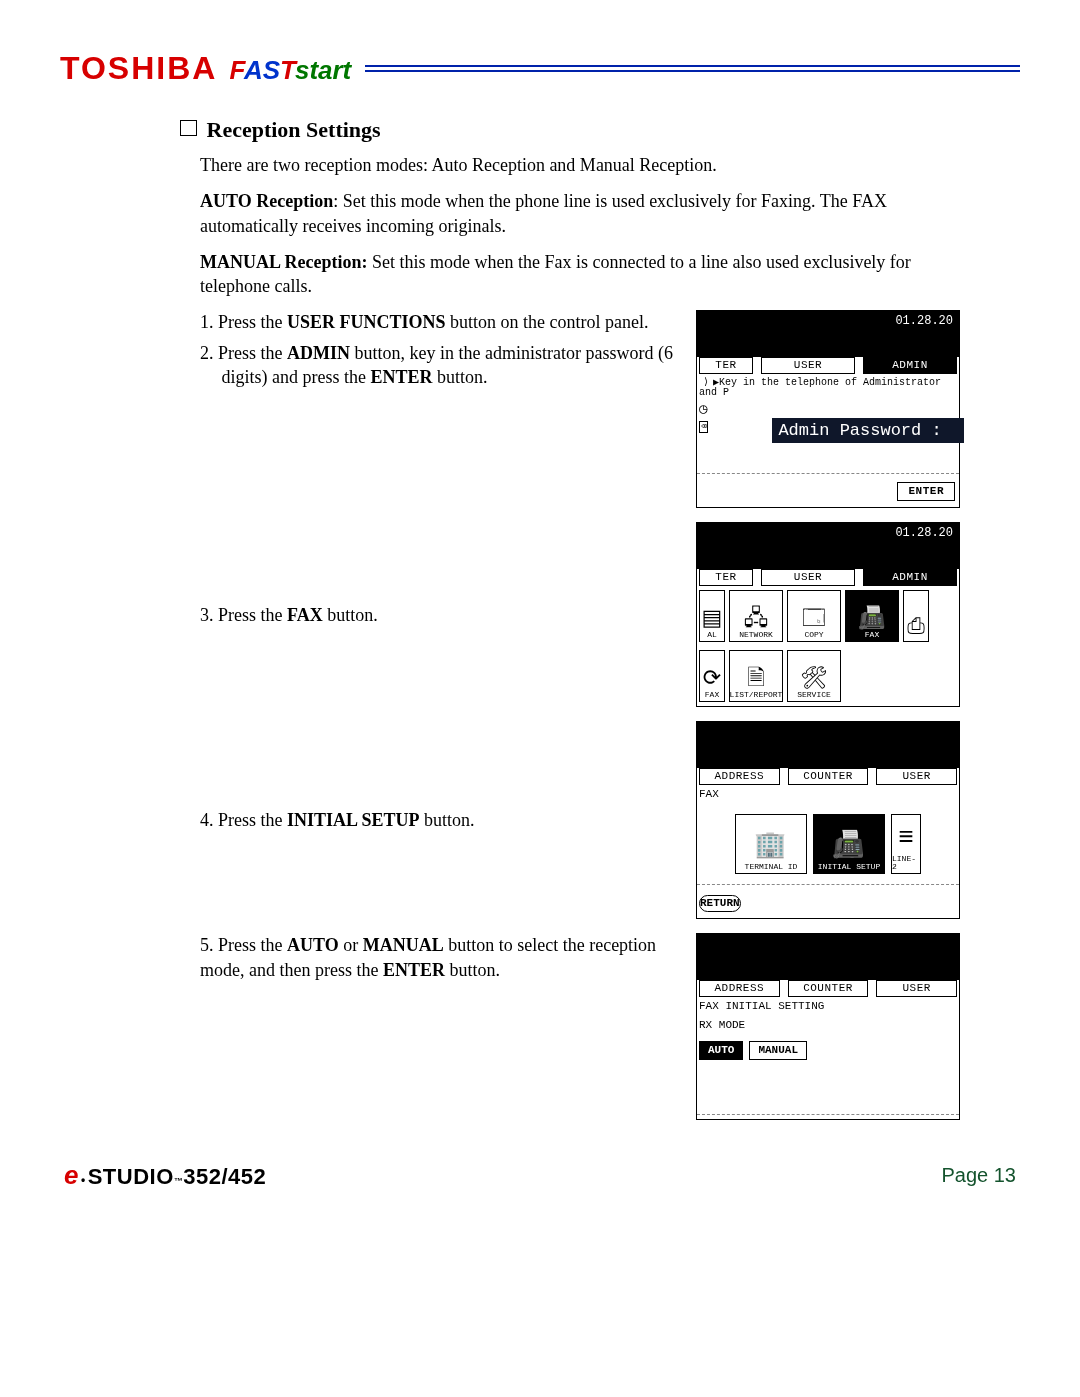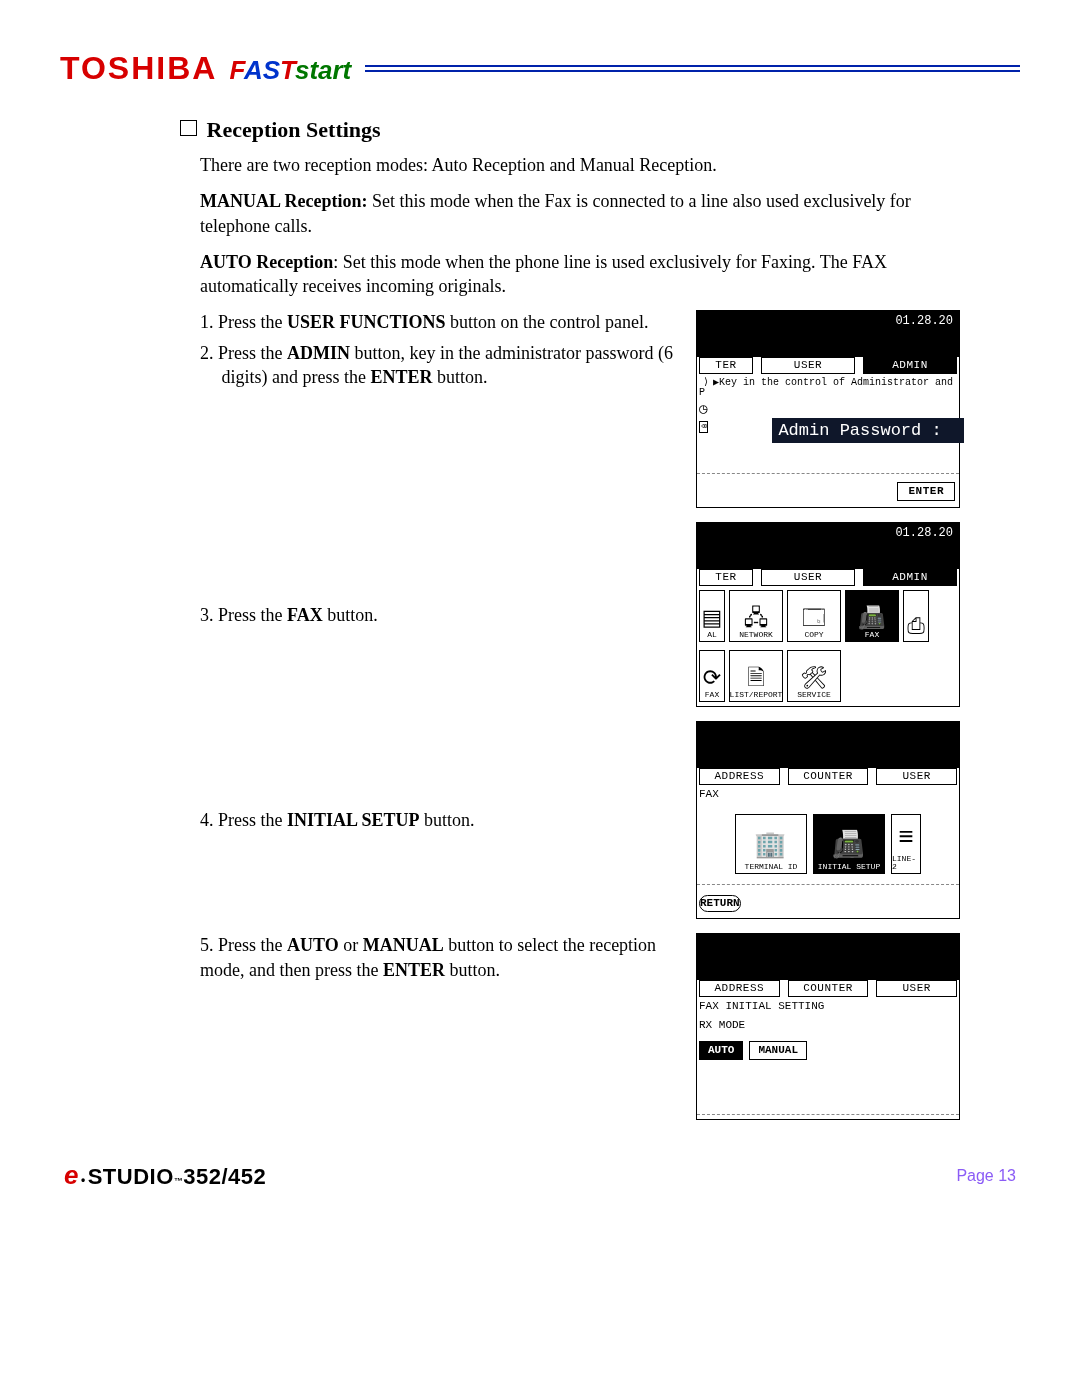--- a/index.html
+++ b/index.html
@@ -88,21 +88,21 @@
 
   .footer {
     display:flex; align-items:center; justify-content:space-between;
     margin-top:40px;
     padding: 0 4px;
   }
   .estudio { font-family: Arial, sans-serif; font-weight:bold; font-size:22px; letter-spacing:0.5px; display:flex; align-items:baseline;}
   .estudio .e-red { color:#d70000; font-weight:900; font-size:26px; font-style:italic;}
   .estudio .dot { font-size:12px; vertical-align: middle; margin:0 2px;}
   .estudio .tm { font-size:9px; vertical-align: super;}
-  .page-num { color:#8b5cf6; font-family: Arial, sans-serif; font-size:16px;}
+  .page-num { color:#14532d; font-family: Arial, sans-serif; font-size:20px;}
   .return-btn { border:1.5px solid #000; border-radius:10px; padding:2px 0; font-size:11px; font-weight:bold; display:inline-block; margin:6px 2px;}
   .left-sym { display:inline-block; width:14px; text-align:center;}
   .step-text-wrap { display:flex; flex-direction:column; gap:6px; flex:1;}
 </style>
 </head>
 <body>
 
 <div class="page">
 
   <div class="header-line">
@@ -118,24 +118,24 @@
       </div>
   </div>
 
 
   <div class="h2">
     <span class="sq"></span><span>Reception Settings</span>
   </div>
 
   <p class="body-text">There are two reception modes: Auto Reception and Manual Reception.</p>
   <p class="body-text">
-    <strong>MANUAL Reception:</strong><span> Set this mode when the Fax is connected to a line also used exclusively for telephone calls.</span>
+    <strong>AUTO Reception</strong><span>: Set this mode when the phone line is used exclusively for Faxing. The FAX automatically receives incoming originals.</span>
   </p>
   <p class="body-text">
-    <strong>AUTO Reception</strong><span>: Set this mode when the phone line is used exclusively for Faxing. The FAX automatically receives incoming originals.</span>
+    <strong>MANUAL Reception:</strong><span> Set this mode when the Fax is connected to a line also used exclusively for telephone calls.</span>
   </p>
 
   <div class="step-row">
     <div class="step-text-wrap">
       <div class="step-text">
         <ol class="step-list">
           <li><span>1. Press the </span><strong>USER FUNCTIONS</strong><span> button on the control panel.</span></li>
           <li><span>2. Press the </span><strong>ADMIN</strong><span> button, key in the administrator password (6 digits) and press the </span><strong>ENTER</strong><span> button.</span></li>
         </ol>
       </div>
@@ -143,21 +143,21 @@
     <div class="screen">
       <div class="screen-top">
           <span class="screen-date">01.28.20</span>
         </div>
       <div class="tabrow">
         <div class="tab" style="flex:0.5">TER</div>
         <div class="tab">USER</div>
         <div class="tabsel">ADMIN</div>
       </div>
       <div class="prompt">
-        <span class="left-sym">⟩</span><span>▶Key in the control of Administrator and P</span>
+        <span class="left-sym">⟩</span><span>▶Key in the telephone of Administrator and P</span>
       </div>
       <div style="display:flex; gap:4px; padding:0 2px;">
         <div style="font-size:14px; line-height:1.1;">◷<br><span style="border:1px solid #000; font-size:9px; padding:0 1px;">⌫</span></div>
         <div style="flex:1;">
           <div class="pw-row">Admin Password  :</div>
         </div>
       </div>
       <hr>
       <div class="btn-row-right"><span class="btn-sm">ENTER</span></div>
     </div>

